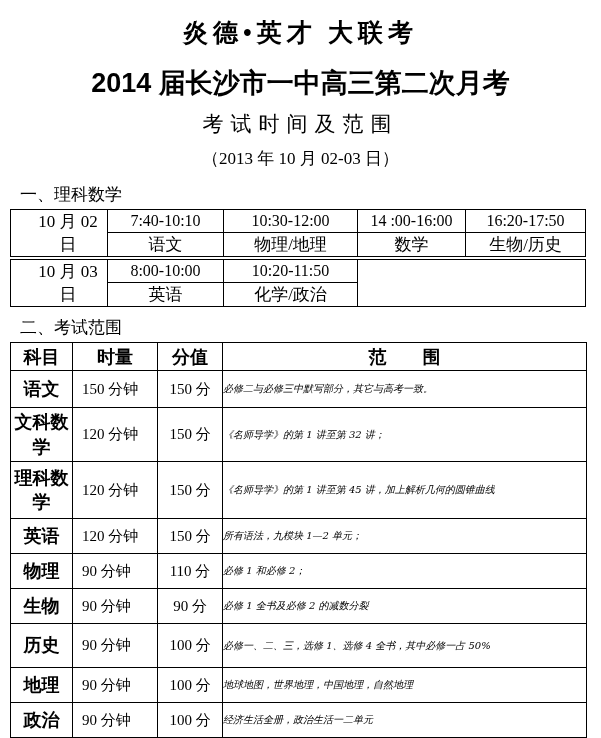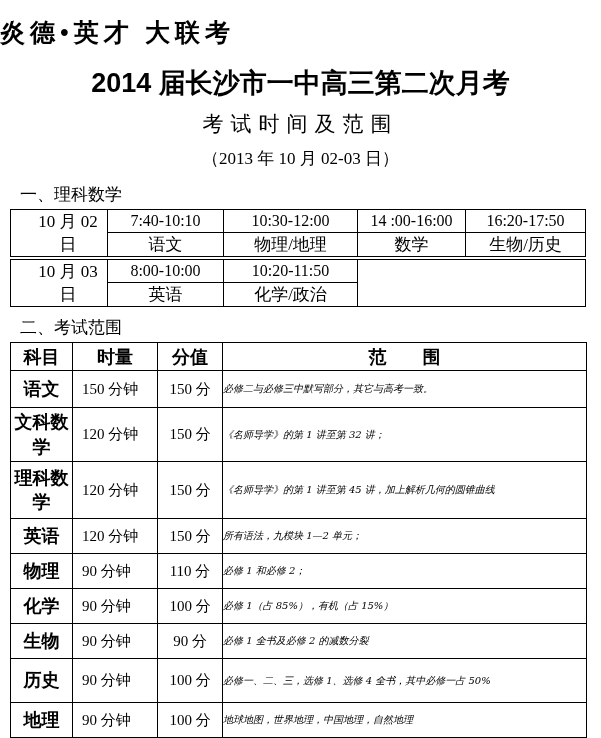--- a/index.html
+++ b/index.html
@@ -13,20 +13,21 @@
     color: #000;
     font-family: "Liberation Serif", serif;
     overflow: hidden;
   }
   .page {
     padding-top: 16px;
   }
 
   
   .brand-title {
+    text-align: center;
     font-size: 25px;
     font-weight: bold;
     letter-spacing: 5px;
     font-family: "Liberation Serif", serif;
   }
   .main-title {
     text-align: center;
     font-size: 27px;
     font-weight: bold;
     font-family: "Liberation Sans", sans-serif;
@@ -215,26 +216,20 @@
         <td class="score">150 分</td>
         <td class="scope">所有语法，九模块 1—2 单元；</td>
       </tr>
       <tr class="r-single">
         <td class="subj">物理</td>
         <td class="dur">90 分钟</td>
         <td class="score">110 分</td>
         <td class="scope">必修 1 和必修 2；</td>
       </tr>
       <tr class="r-single">
-        <td class="subj">化学</td>
-        <td class="dur">90 分钟</td>
-        <td class="score">100 分</td>
-        <td class="scope">必修 1（占 85%），有机（占 15%）</td>
-      </tr>
-      <tr class="r-single">
         <td class="subj">生物</td>
         <td class="dur">90 分钟</td>
         <td class="score">90 分</td>
         <td class="scope">必修 1 全书及必修 2 的减数分裂</td>
       </tr>
       <tr class="r-lishi">
         <td class="subj">历史</td>
         <td class="dur">90 分钟</td>
         <td class="score">100 分</td>
         <td class="scope">必修一、二、三，选修 1、选修 4 全书，其中必修一占 50%</td>

